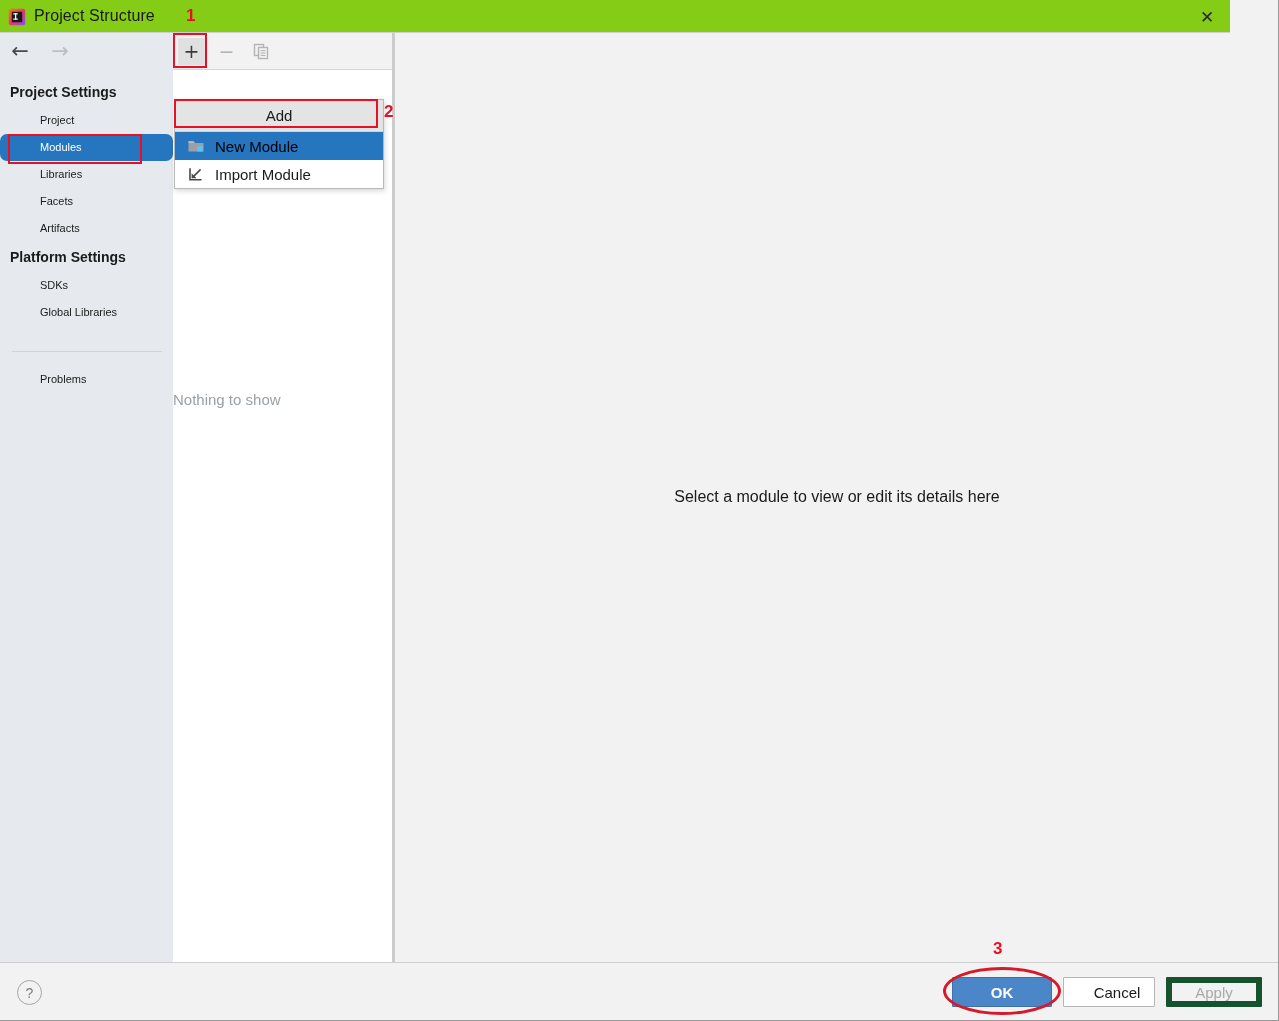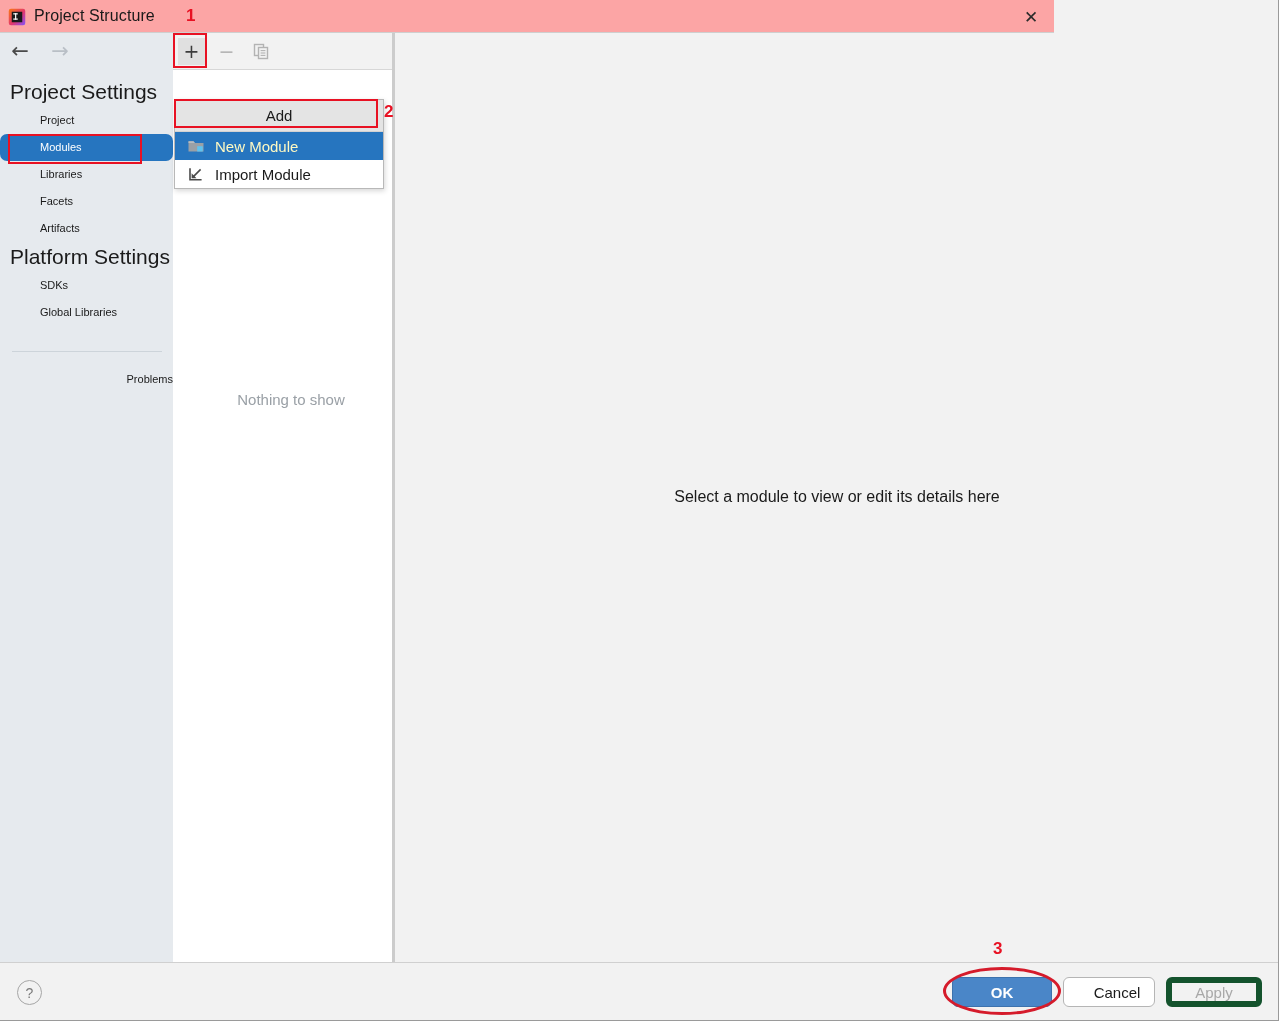--- a/index.html
+++ b/index.html
@@ -10,22 +10,22 @@
     overflow: hidden;
   }
   #root {
     position: relative;
     width: 1279px; height: 1021px;
     background: #f2f2f2;
   }
 
   
   #titlebar {
-    position: absolute; left: 0; top: 0; width: 1054px; height: 33px;
-    background: #fca5a5;
+    position: absolute; left: 0; top: 0; width: 1230px; height: 33px;
+    background: #84cc16;
     border-bottom: 1px solid #cfcfcf;
   }
   #app-logo {
     position: absolute; left: 8px; top: 8px; width: 18px; height: 18px;
   }
   #title-text {
     position: absolute; left: 34px; top: 7px;
     font-size: 16px; color: #1a1a1a; letter-spacing: .1px;
   }
   #close-btn {
@@ -51,22 +51,22 @@
     display: flex; align-items: center; padding-left: 9px; gap: 18px;
   }
   .nav-arrow {
     width: 22px; height: 22px; display: flex; align-items: center; justify-content: center;
     font-size: 21px; line-height: 1; font-family: "DejaVu Sans", sans-serif;
   }
   .nav-arrow.enabled { color: #4a4a4a; cursor: pointer; }
   .nav-arrow.disabled { color: #b9bfc6; }
 
   .side-group {
-    font-size: 21px; color: #1a1a1a;
-    padding: 4px 0 4px 10px; line-height: 22px;
+    font-size: 14px; color: #1a1a1a;
+    padding: 4px 0 4px 10px; line-height: 22px; font-weight: bold;
   }
   .side-item {
     font-size: 11px; color: #1a1a1a;
     padding-left: 40px; line-height: 27px; height: 27px;
     cursor: pointer; white-space: nowrap;
   }
   .side-item.selected {
     background: #2675bf; color: #ffffff; border-radius: 7px;
   }
   #side-divider {
@@ -89,21 +89,21 @@
   .tb-btn {
     width: 27px; height: 27px;
     display: flex; align-items: center; justify-content: center;
     font-size: 19px; line-height: 1;
     font-family: "DejaVu Sans", sans-serif;
   }
   .tb-btn.enabled { color: #3c3c3c; cursor: pointer; background: #e0e0e0; }
   .tb-btn.disabled { color: #b3b3b3; }
   #nothing-to-show {
     position: absolute; left: 0; top: 358px; width: 220px;
-    text-align: center; font-size: 15px; color: #9aa0a6; margin-left: 8px;
+    text-align: left; font-size: 15px; color: #9aa0a6;
   }
 
   
   #splitter {
     position: absolute; left: 392px; top: 0; width: 3px; height: 929px;
     background: #cccccc; cursor: col-resize;
   }
 
   
   #detail-panel {
@@ -127,39 +127,39 @@
     height: 32px; background: #e4e4e4;
     display: flex; align-items: center; justify-content: center;
     font-size: 15px; color: #1a1a1a;
     border-bottom: 1px solid #d2d2d2;
   }
   .popup-item {
     height: 28px; display: flex; align-items: center;
     font-size: 15px; color: #1a1a1a; padding-left: 12px; gap: 10px;
     cursor: pointer;
   }
-  .popup-item.highlighted { background: #2675bf; color: #fef9c3; }
+  .popup-item.highlighted { background: #2675bf; color: #000000; }
   .popup-icon { width: 18px; height: 18px; flex: 0 0 18px; display: block; }
 
   
   #bottom-bar {
     position: absolute; left: 0; top: 962px; width: 1279px; height: 59px;
     background: #f2f2f2;
     border-top: 1px solid #d0d0d0;
   }
   #help-btn {
     position: absolute; left: 17px; top: 17px; width: 25px; height: 25px;
     border: 1px solid #a6a6a6; border-radius: 50%;
     display: flex; align-items: center; justify-content: center;
     font-size: 14px; color: #7a7a7a; cursor: pointer; background: #f2f2f2;
   }
   .dlg-btn {
     position: absolute; top: 977px; height: 30px;
     display: flex; align-items: center; justify-content: center;
-    font-size: 15px; border-radius: 6px; cursor: pointer;
+    font-size: 15px; border-radius: 1px; cursor: pointer;
   }
   #ok-btn {
     left: 952px; width: 100px;
     background: #4a86c8; color: #ffffff;
     border: 1px solid #3d72ad; font-weight: bold;
   }
   #cancel-btn {
     left: 1063px; width: 92px;
     background: #ffffff; color: #1a1a1a; border: 1px solid #b5b5b5; padding-left: 16px;
   }
@@ -249,21 +249,21 @@
         <div class="side-item">
           <span>SDKs</span>
         </div>
         <div class="side-item">
           <span>Global Libraries</span>
         </div>
       </div>
 
       <div id="side-divider"></div>
 
-      <div class="side-item" style="position:absolute;left:0;top:333px;width:173px;text-align:right;">
+      <div class="side-item" style="position:absolute;left:0;top:333px;width:173px;">
         <span>Problems</span>
       </div>
     </div>
 
     <div id="center-panel">
       <div id="center-toolbar">
         <div class="tb-btn enabled">+</div>
         <div class="tb-btn disabled">−</div>
         <div class="tb-btn disabled">
           <svg width="17" height="17" viewBox="0 0 17 17">

